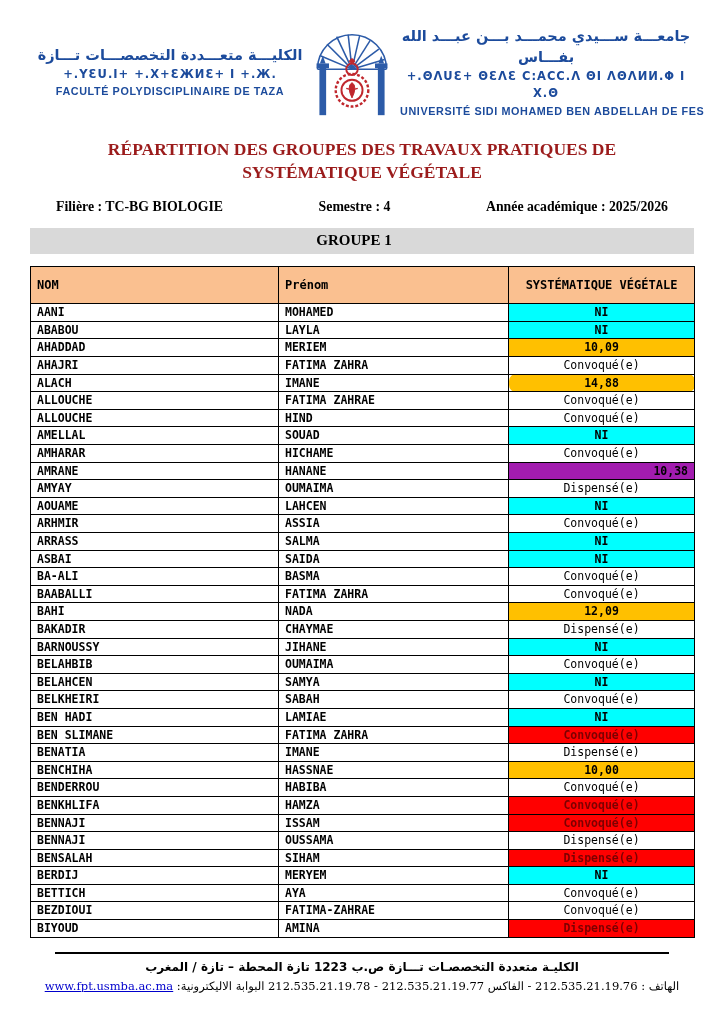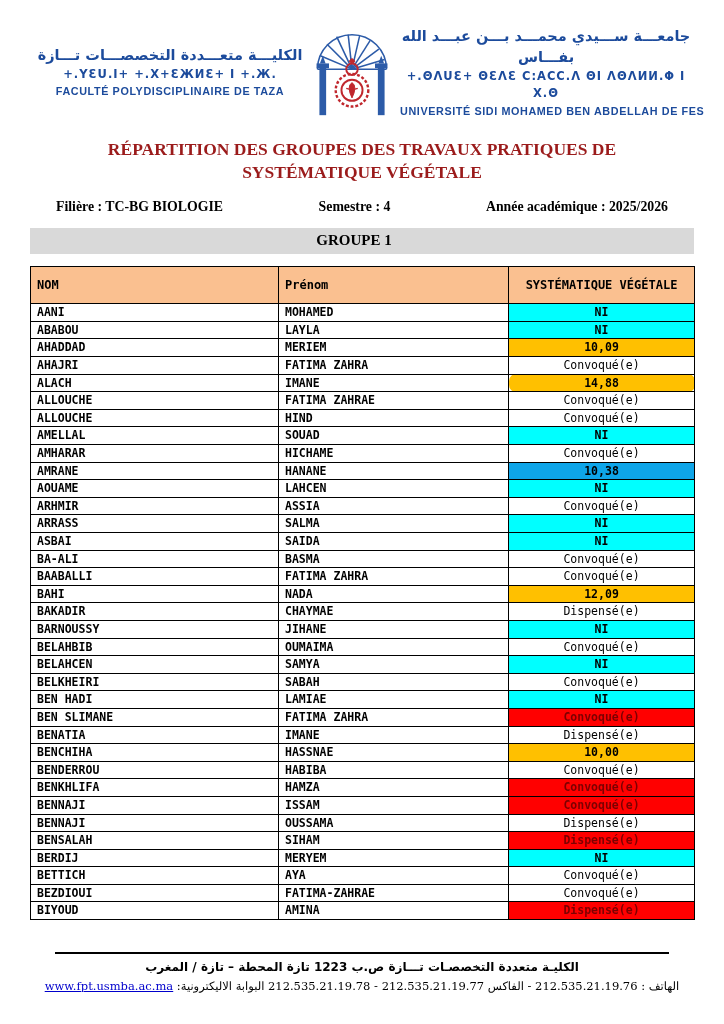--- a/index.html
+++ b/index.html
@@ -164,21 +164,26 @@
           <td class="status" style="background: rgb(0, 255, 255);">NI</td>
         </tr>
         <tr>
           <td>AMHARAR</td>
           <td>HICHAME</td>
           <td class="status w-normal" style="background: rgb(255, 255, 255);">Convoqué(e)</td>
         </tr>
         <tr>
           <td>AMRANE</td>
           <td>HANANE</td>
-          <td class="status" style="background: #0ea5e9;">10,38</td>
+          <td class="status" style="background: #a21caf; text-align: right;">10,38</td>
+        </tr>
+        <tr>
+          <td>AMYAY</td>
+          <td>OUMAIMA</td>
+          <td class="status w-normal" style="background: rgb(255, 255, 255);">Dispensé(e)</td>
         </tr>
         <tr>
           <td>AOUAME</td>
           <td>LAHCEN</td>
           <td class="status" style="background: rgb(0, 255, 255);">NI</td>
         </tr>
         <tr>
           <td>ARHMIR</td>
           <td>ASSIA</td>
           <td class="status w-normal" style="background: rgb(255, 255, 255);">Convoqué(e)</td>

